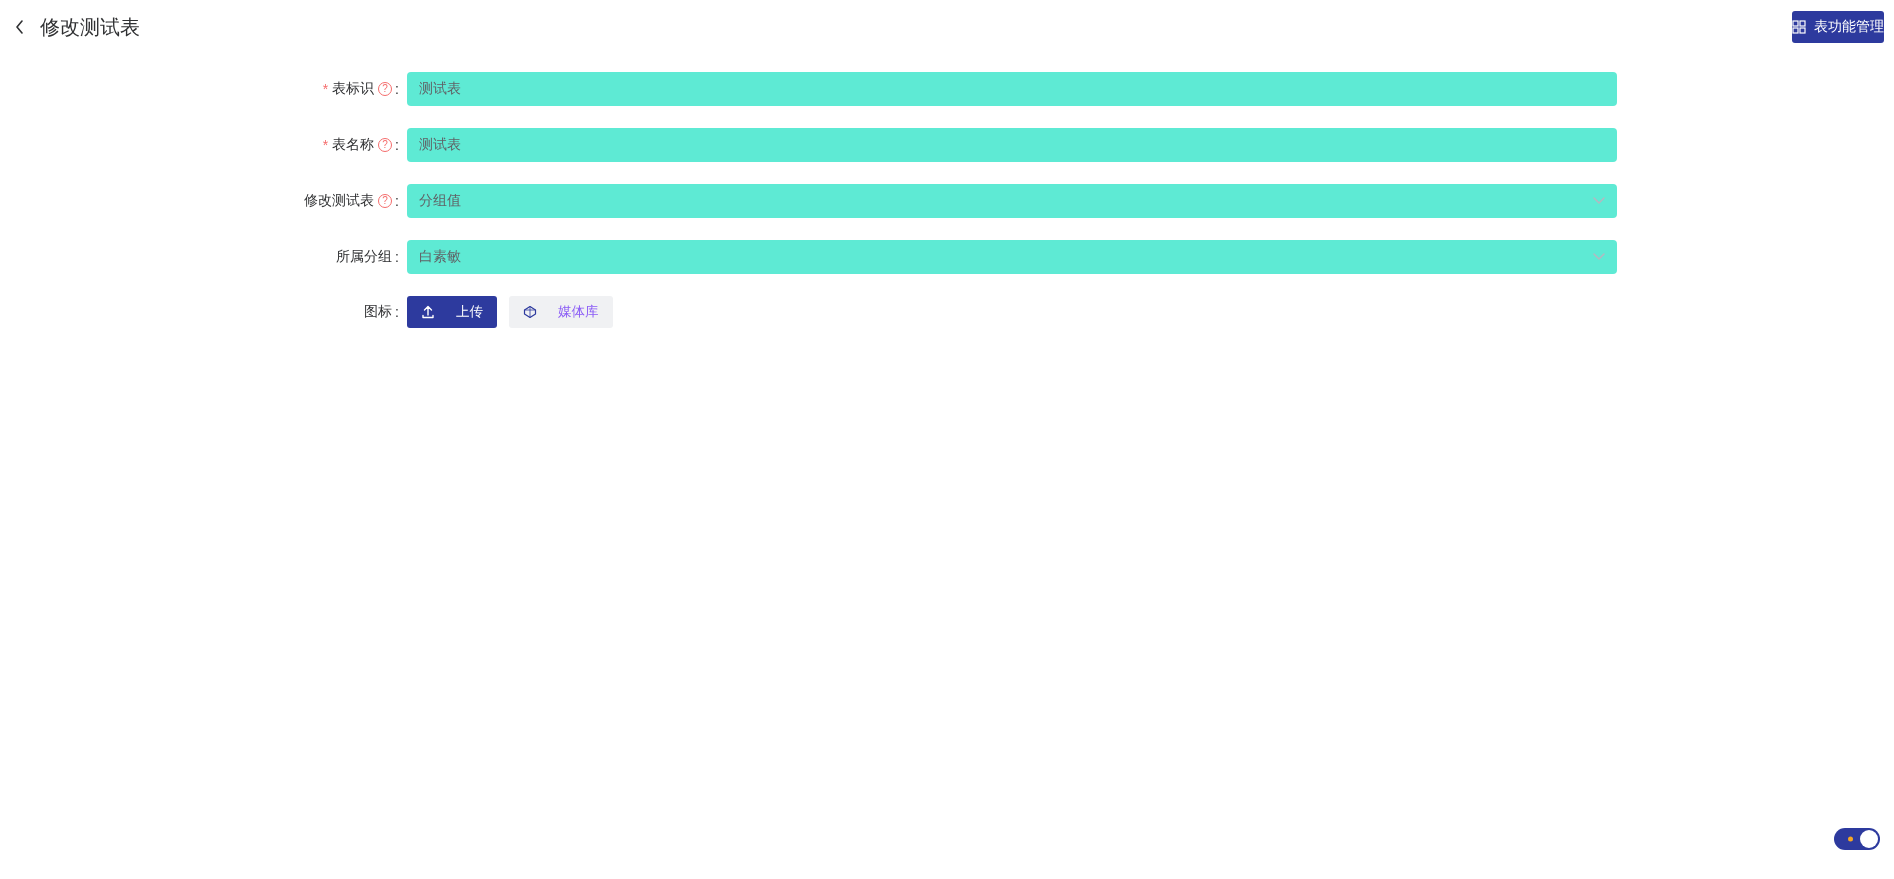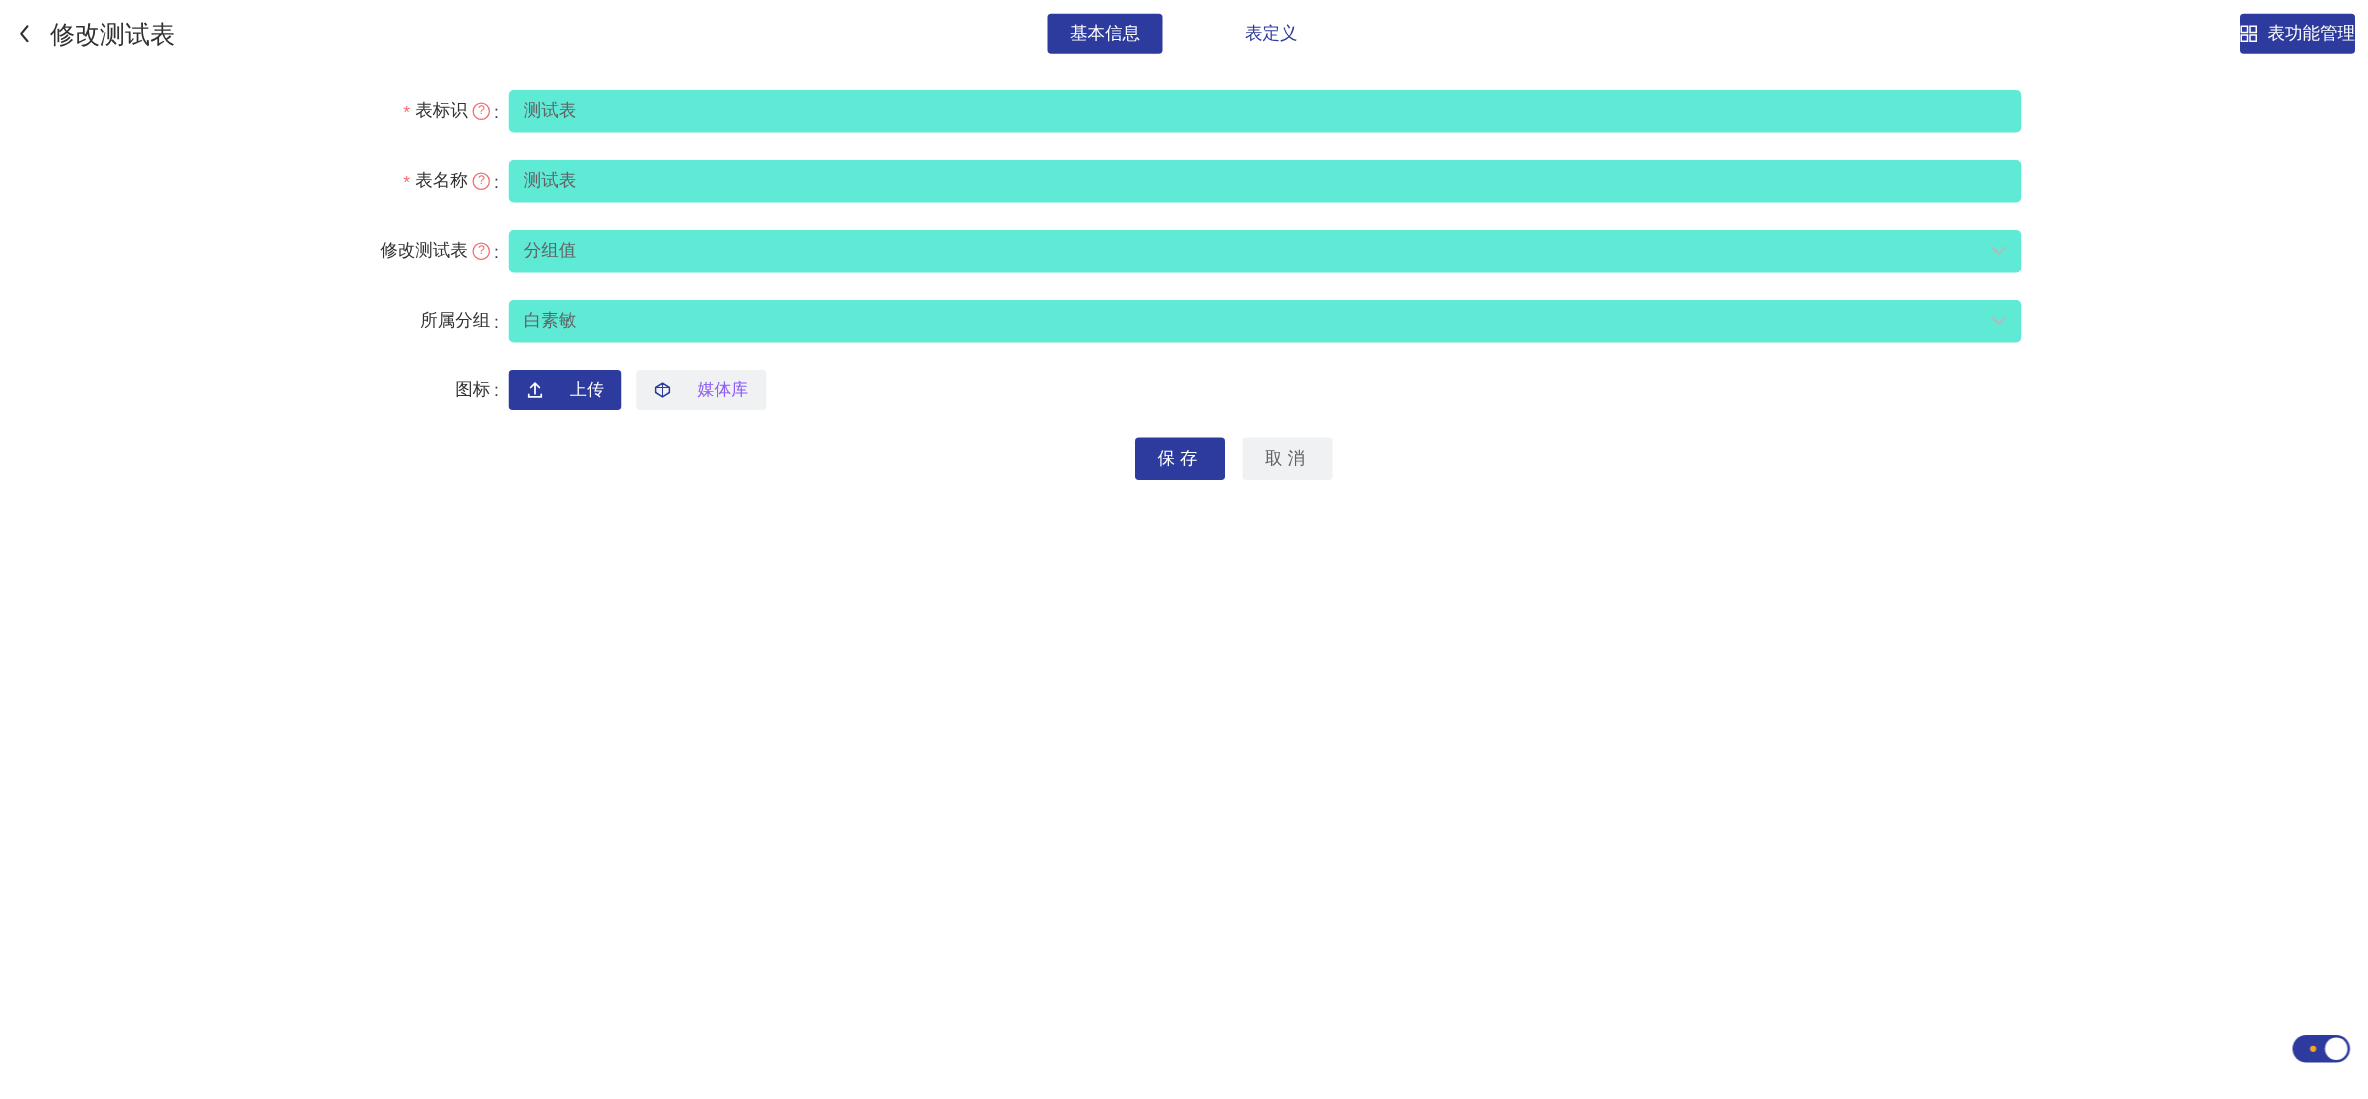--- a/index.html
+++ b/index.html
@@ -247,24 +247,20 @@
 <div class="header">
   <div class="header-left">
     <div class="back-icon">
       <svg width="10" height="14" viewBox="0 0 10 14">
           <path d="M7 1 L2 7 L7 13" stroke="#303133" stroke-width="1.6" fill="none" stroke-linecap="round" stroke-linejoin="round"></path>
         </svg>
     </div>
     <div class="page-title" data-bind="header.title">修改测试表</div>
   </div>
 
-  <div class="header-center">
-    <div class="tab active" data-bind="header.tabs.basic">基本信息</div>
-    <div class="tab" data-bind="header.tabs.definition">表定义</div>
-  </div>
 
   <div class="header-right">
     <button class="mgmt-btn">
       <span>
         <svg width="14" height="14" viewBox="0 0 14 14">
           <rect x="1" y="1" width="5" height="5" stroke="#fff" stroke-width="1.2" fill="none"></rect>
           <rect x="8" y="1" width="5" height="5" stroke="#fff" stroke-width="1.2" fill="none"></rect>
           <rect x="1" y="8" width="5" height="5" stroke="#fff" stroke-width="1.2" fill="none"></rect>
           <rect x="8" y="8" width="5" height="5" stroke="#fff" stroke-width="1.2" fill="none"></rect>
         </svg>
@@ -353,24 +349,20 @@
               <path d="M7 1.5 L12.5 5 V9 L7 12.5 L1.5 9 V5 Z" stroke="#2d3a9e" stroke-width="1.2" fill="none" stroke-linejoin="round"></path>
               <path d="M7 1.5 V12.5 M1.5 5 L12.5 5" stroke="#2d3a9e" stroke-width="0.8" fill="none"></path>
             </svg>
           </span>
           <span data-bind="form.icon.media_btn">媒体库</span>
         </button>
       </div>
     </div>
   </div>
 
-  <div class="action-row">
-    <button class="action-btn save-btn" data-bind="actions.save">保存</button>
-    <button class="action-btn cancel-btn" data-bind="actions.cancel">取消</button>
-  </div>
 
 </div>
 
 <div class="toggle-wrap">
   <button class="toggle">
     <span class="toggle-dot-small"></span>
     <span class="toggle-knob"></span>
   </button>
 </div>
 

